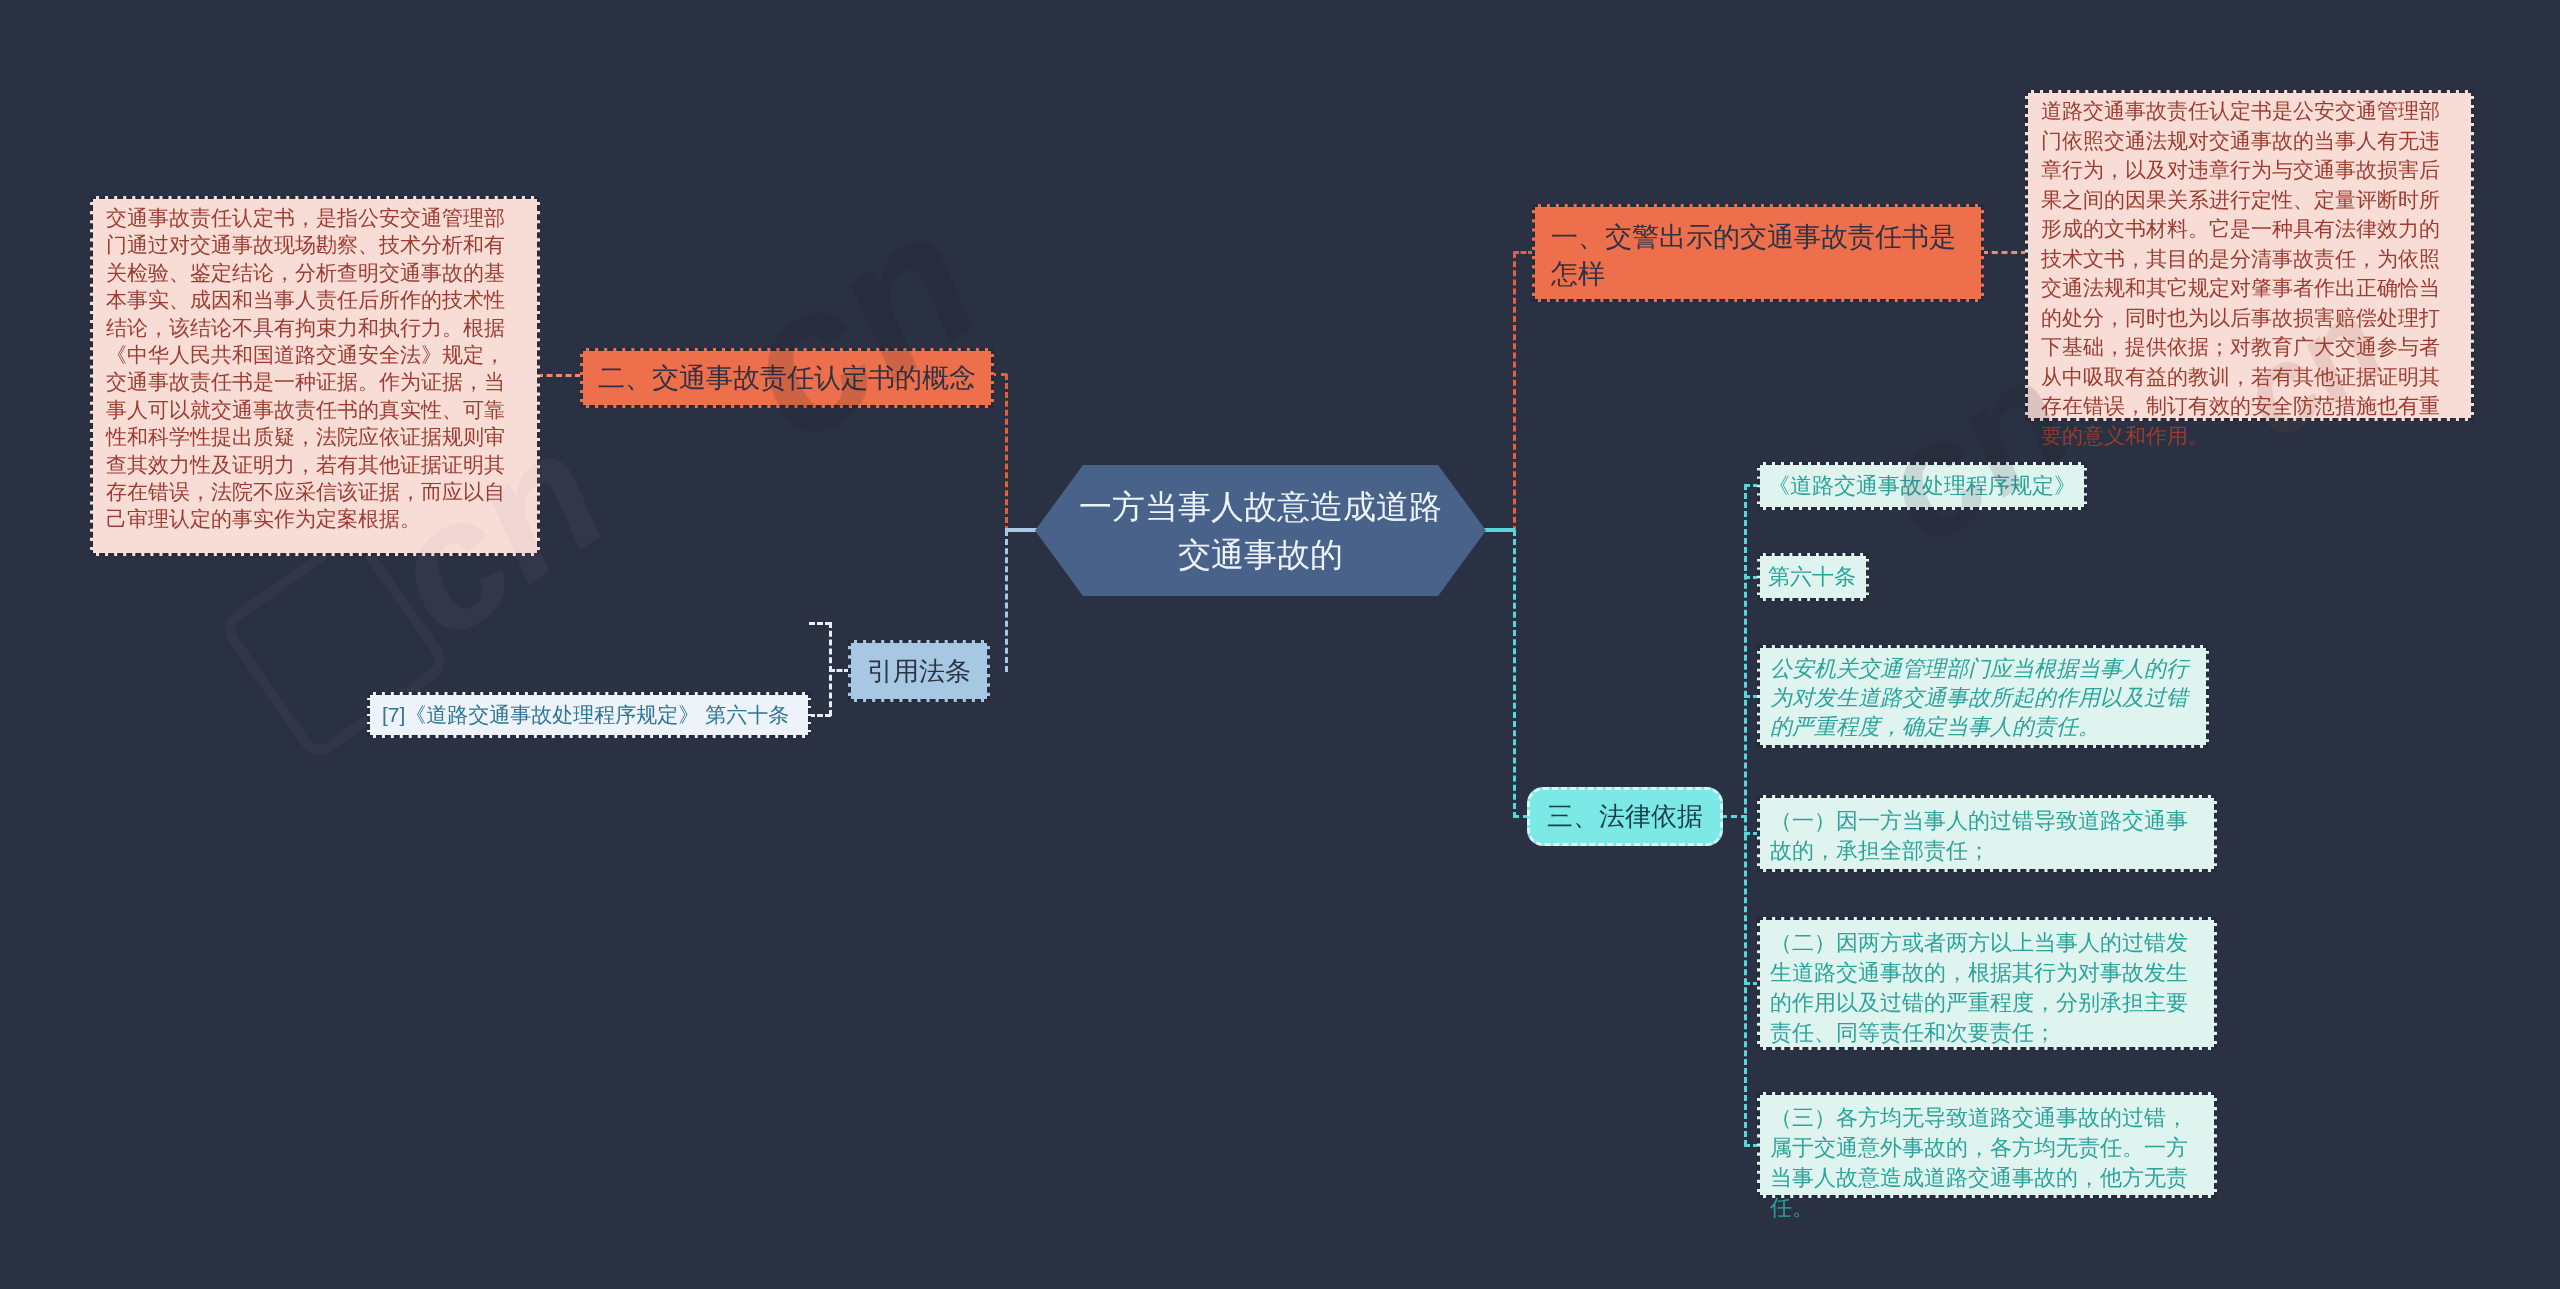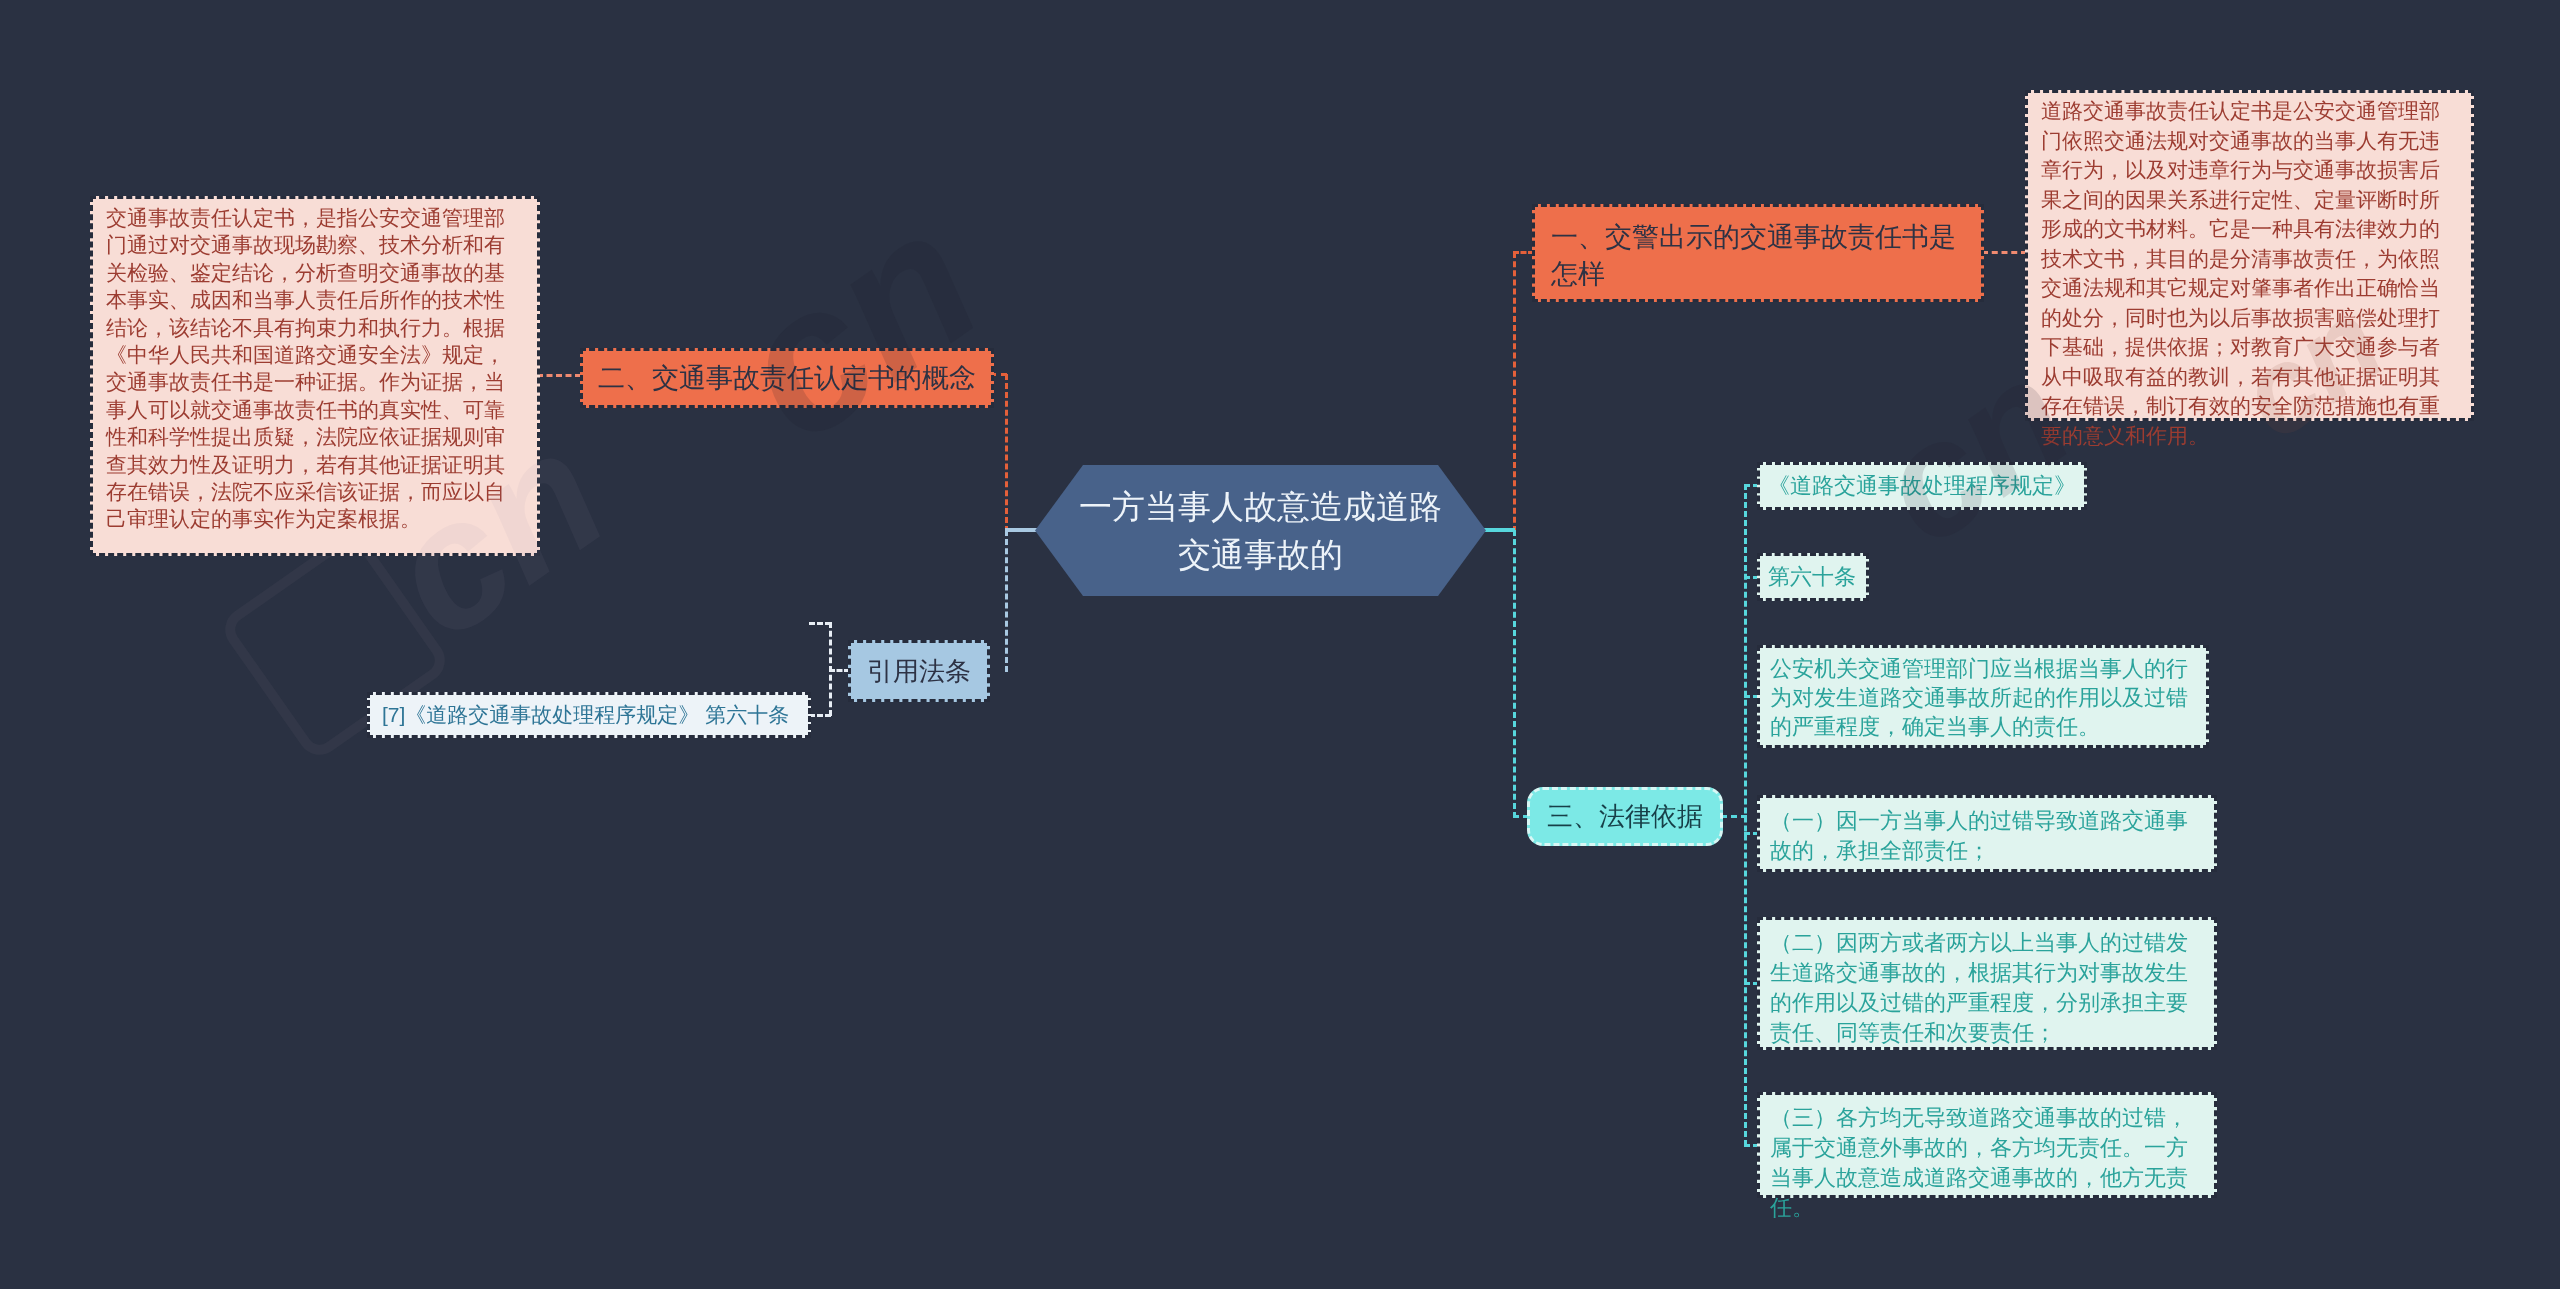--- a/index.html
+++ b/index.html
@@ -34,21 +34,21 @@
     clip-path:polygon(48px 0,calc(100% - 48px) 0,100% 50%,calc(100% - 48px) 100%,48px 100%,0 50%);
     font-size:33px;line-height:48px;text-align:center;
   }
   .hexagon .inner{width:382px;}
   .bluebox{background:var(--blue-bg);color:var(--orange-text);font-size:26px;}
   .refbox{background:var(--ref-bg);color:var(--ref-text);font-size:21px;justify-content:flex-start;padding:0 12px;}
   .tealbox{background:var(--teal-bg);color:var(--teal-text);font-size:26px;border-color:var(--teal-dash);border-radius:16px;}
   .mint{background:var(--mint-bg);color:var(--mint-text);font-size:22px;}
   .mint.one{justify-content:flex-start;padding:0 8px;}
   .mint.para{padding:8px 10px;line-height:30px;}
-  .mint.p3{line-height:29px;padding:6px 10px;}
+  .mint.p3{line-height:29px;padding:6px 10px;font-style:italic;}
   
   .wm{position:absolute;z-index:3;pointer-events:none;
       font-style:italic;font-weight:bold;transform:rotate(-35deg);}
   .wm-ghostbox{position:absolute;z-index:1;width:150px;height:150px;border:10px solid rgba(150,140,160,0.07);
       border-radius:22px;transform:rotate(-35deg);pointer-events:none;}
 </style>
 </head>
 <body>
 
 <div id="canvas">

